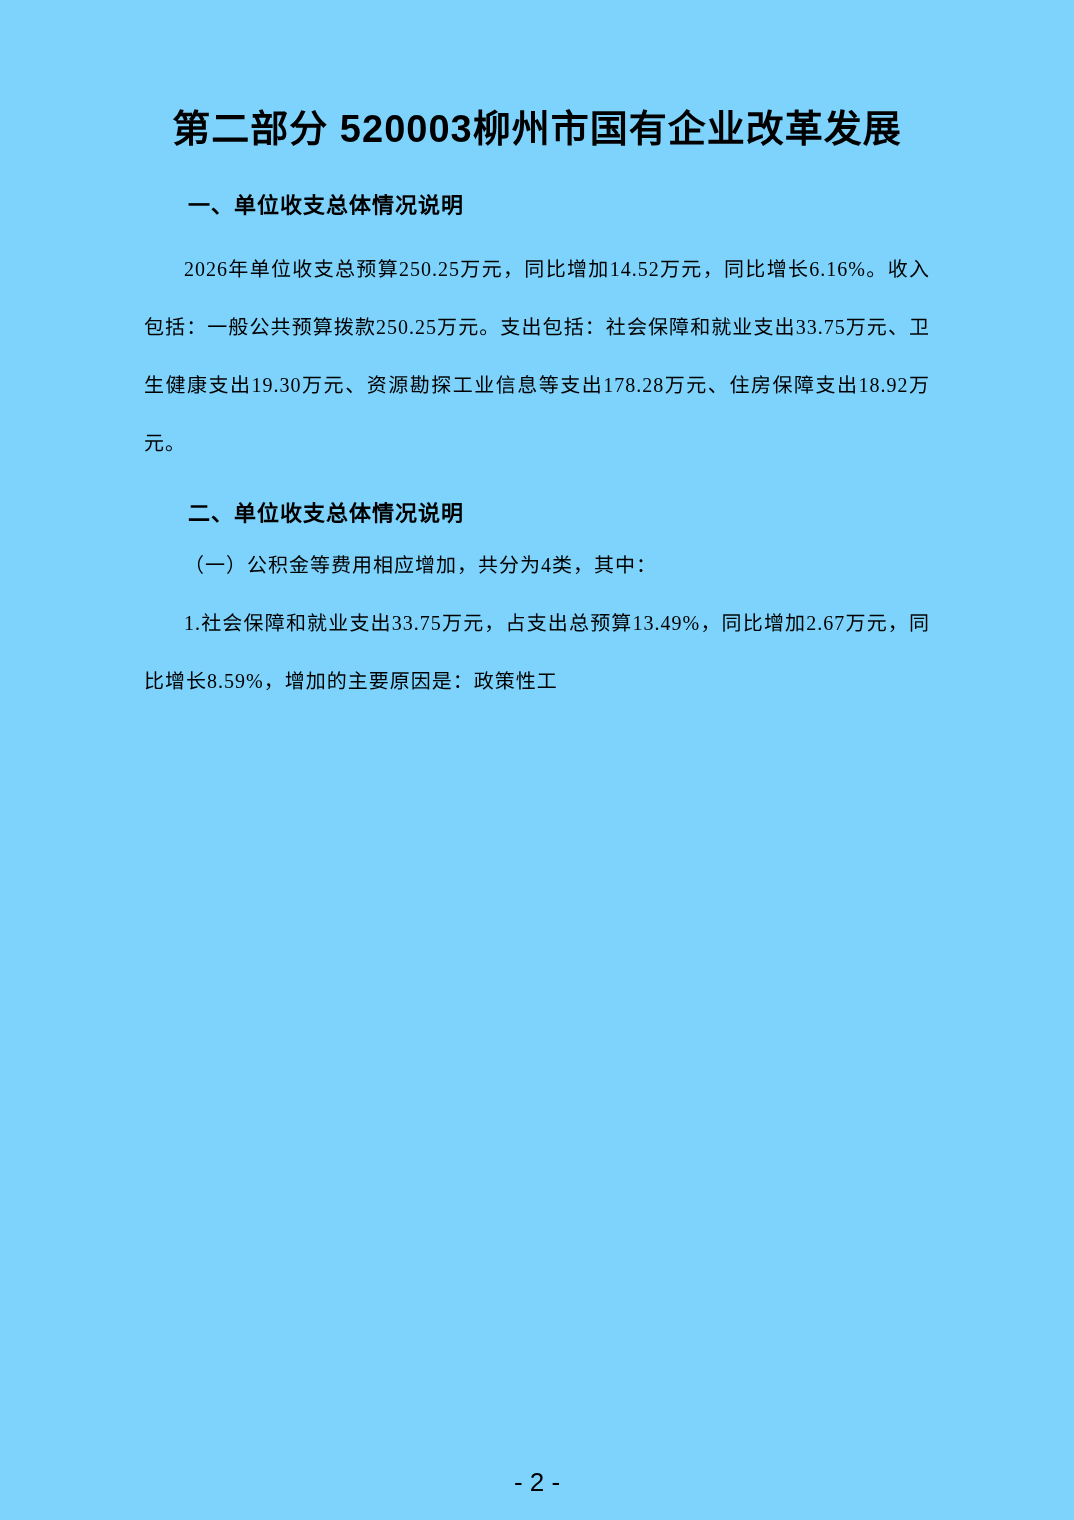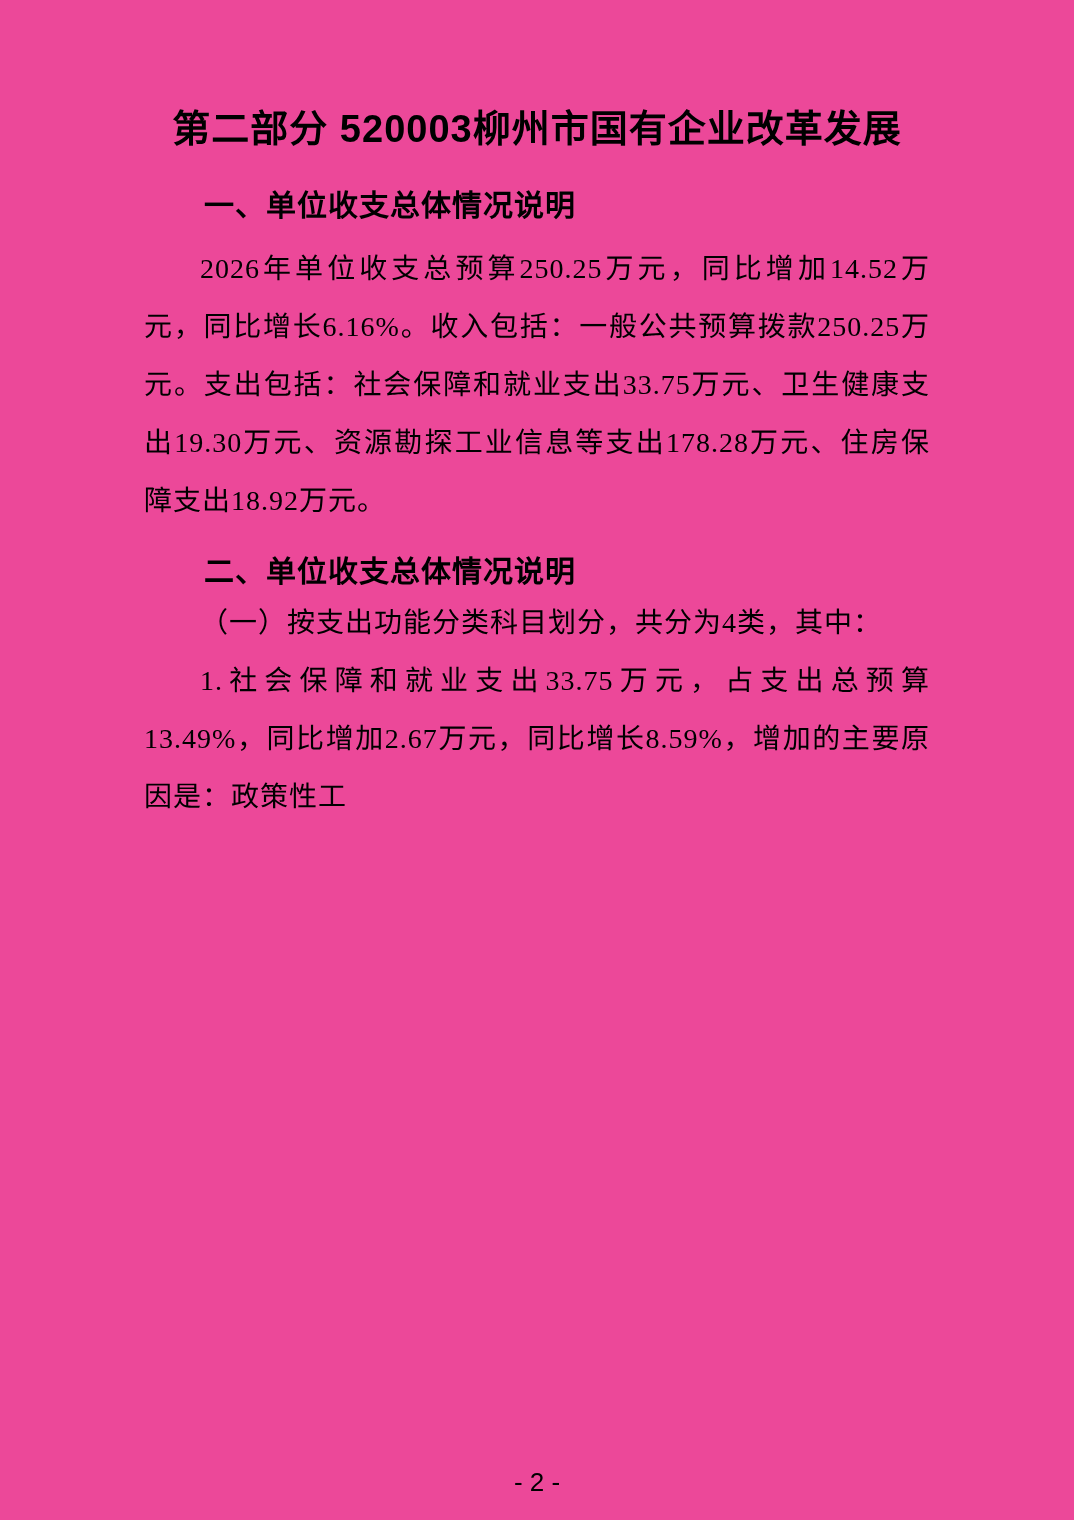--- a/index.html
+++ b/index.html
@@ -16,48 +16,48 @@
     color: #000000;
   }
   .page {
     position: absolute;
     top: 0;
     left: 0;
     width: 1074px;
     height: 1520px;
     box-sizing: border-box;
     padding: 0 144px;
-    background: #ec4899;
+    background: #7dd3fc;
   }
   .doc-title {
     margin: 100px 0 0 0;
     text-align: center;
     font-family: "Liberation Sans", "DejaVu Sans", sans-serif;
     font-weight: bold;
     font-size: 38px;
     line-height: 58px;
     letter-spacing: 1px;
   }
   .section { margin: 0; }
   .sec-heading {
     margin: 20px 0 0 0;
     font-family: "Liberation Sans", "DejaVu Sans", sans-serif;
     font-weight: bold;
-    font-size: 30px;
+    font-size: 22px;
     line-height: 44px;
     text-indent: 2em;
     letter-spacing: 1px;
   }
   .section:first-of-type .sec-heading {
     margin-top: 26px;
   }
   .body-p {
     margin: 0;
     font-family: "Liberation Serif", "DejaVu Serif", serif;
-    font-size: 28px;
+    font-size: 20px;
     line-height: 58px;
     text-align: justify;
     text-justify: inter-ideograph;
     text-indent: 2em;
     letter-spacing: 1px;
   }
   .sec-heading + .body-p {
     margin-top: 12px;
   }
   .page-footer {
@@ -83,19 +83,19 @@
   <div class="section">
     <h2 class="sec-heading">一、单位收支总体情况说明</h2>
     <p class="body-p">2026年单位收支总预算250.25万元，同比增加14.52万元，同比增长6.16%。收入包括：一般公共预算拨款250.25万元。支出包括：社会保障和就业支出33.75万元、卫生健康支出19.30万元、资源勘探工业信息等支出178.28万元、住房保障支出18.92万元。</p>
   </div>
 
   <div class="section">
     <h2 class="sec-heading">二、单位收支总体情况说明</h2>
   </div>
 
   <div class="section">
-    <p class="body-p">（一）按支出功能分类科目划分，共分为4类，其中：</p>
+    <p class="body-p">（一）公积金等费用相应增加，共分为4类，其中：</p>
     <p class="body-p">1.社会保障和就业支出33.75万元，占支出总预算13.49%，同比增加2.67万元，同比增长8.59%，增加的主要原因是：政策性工</p>
   </div>
 
   <div class="page-footer">- 2 -</div>
 
 </div>
 
 </body></html>

